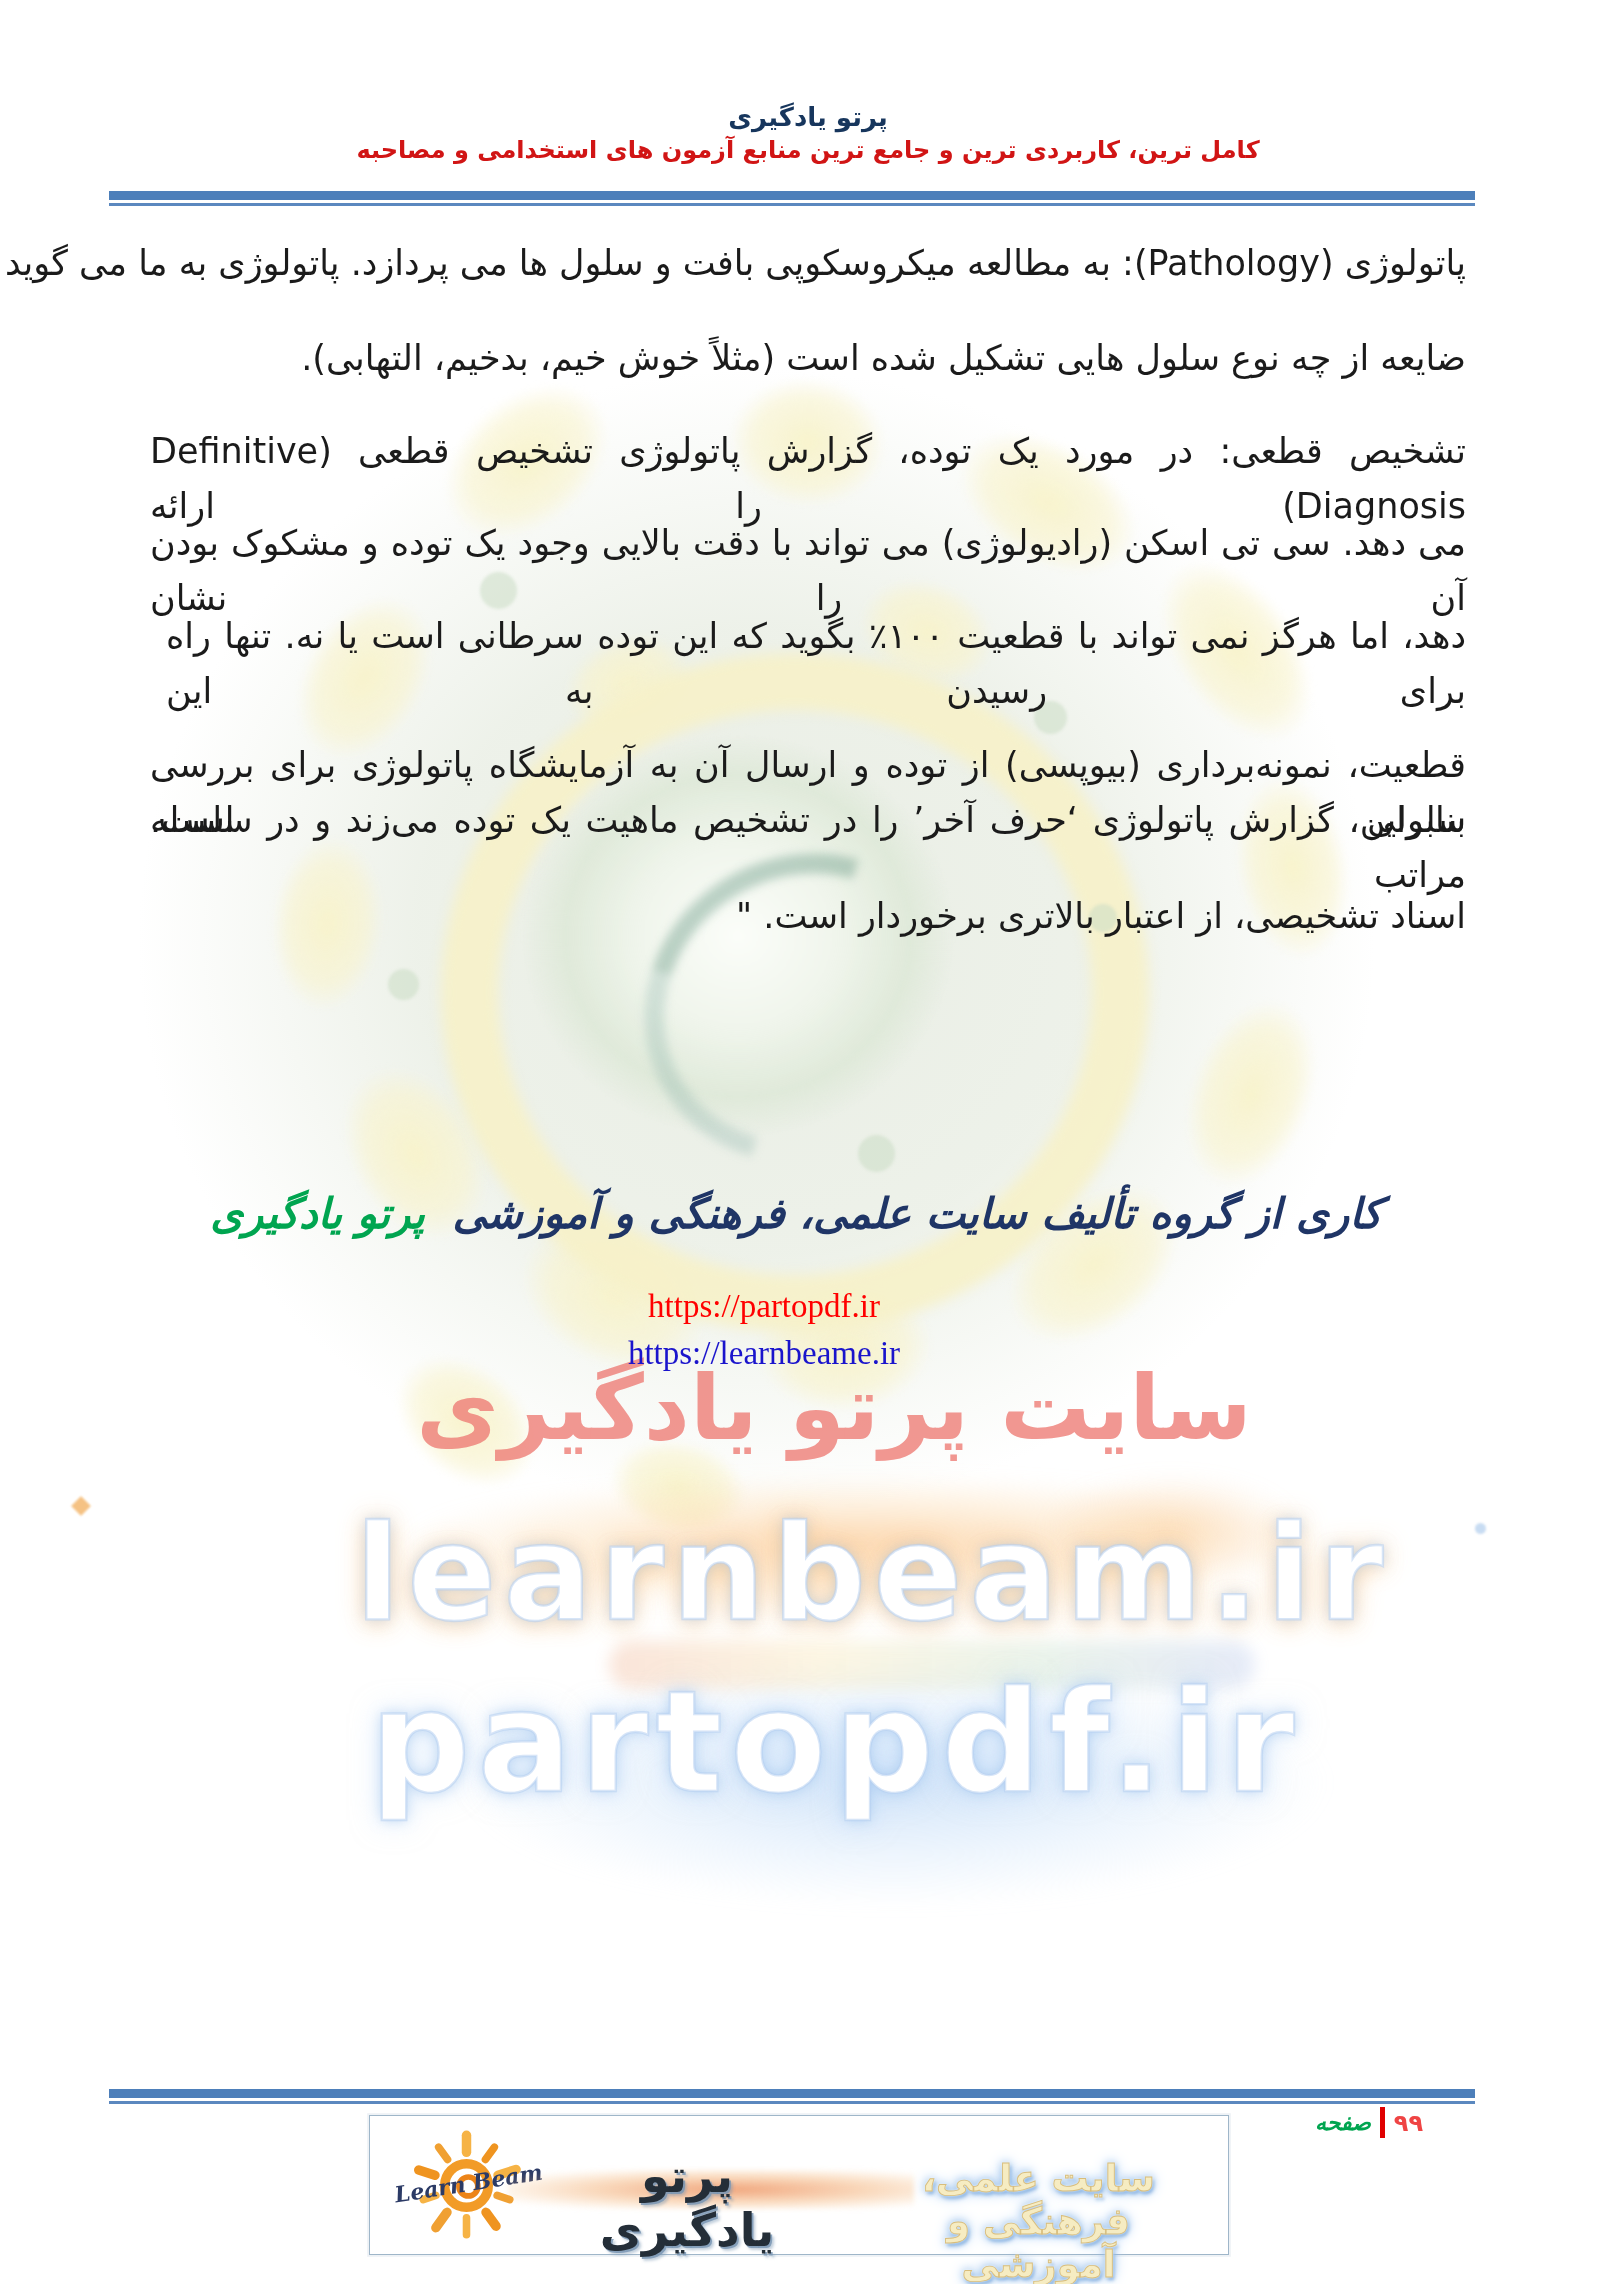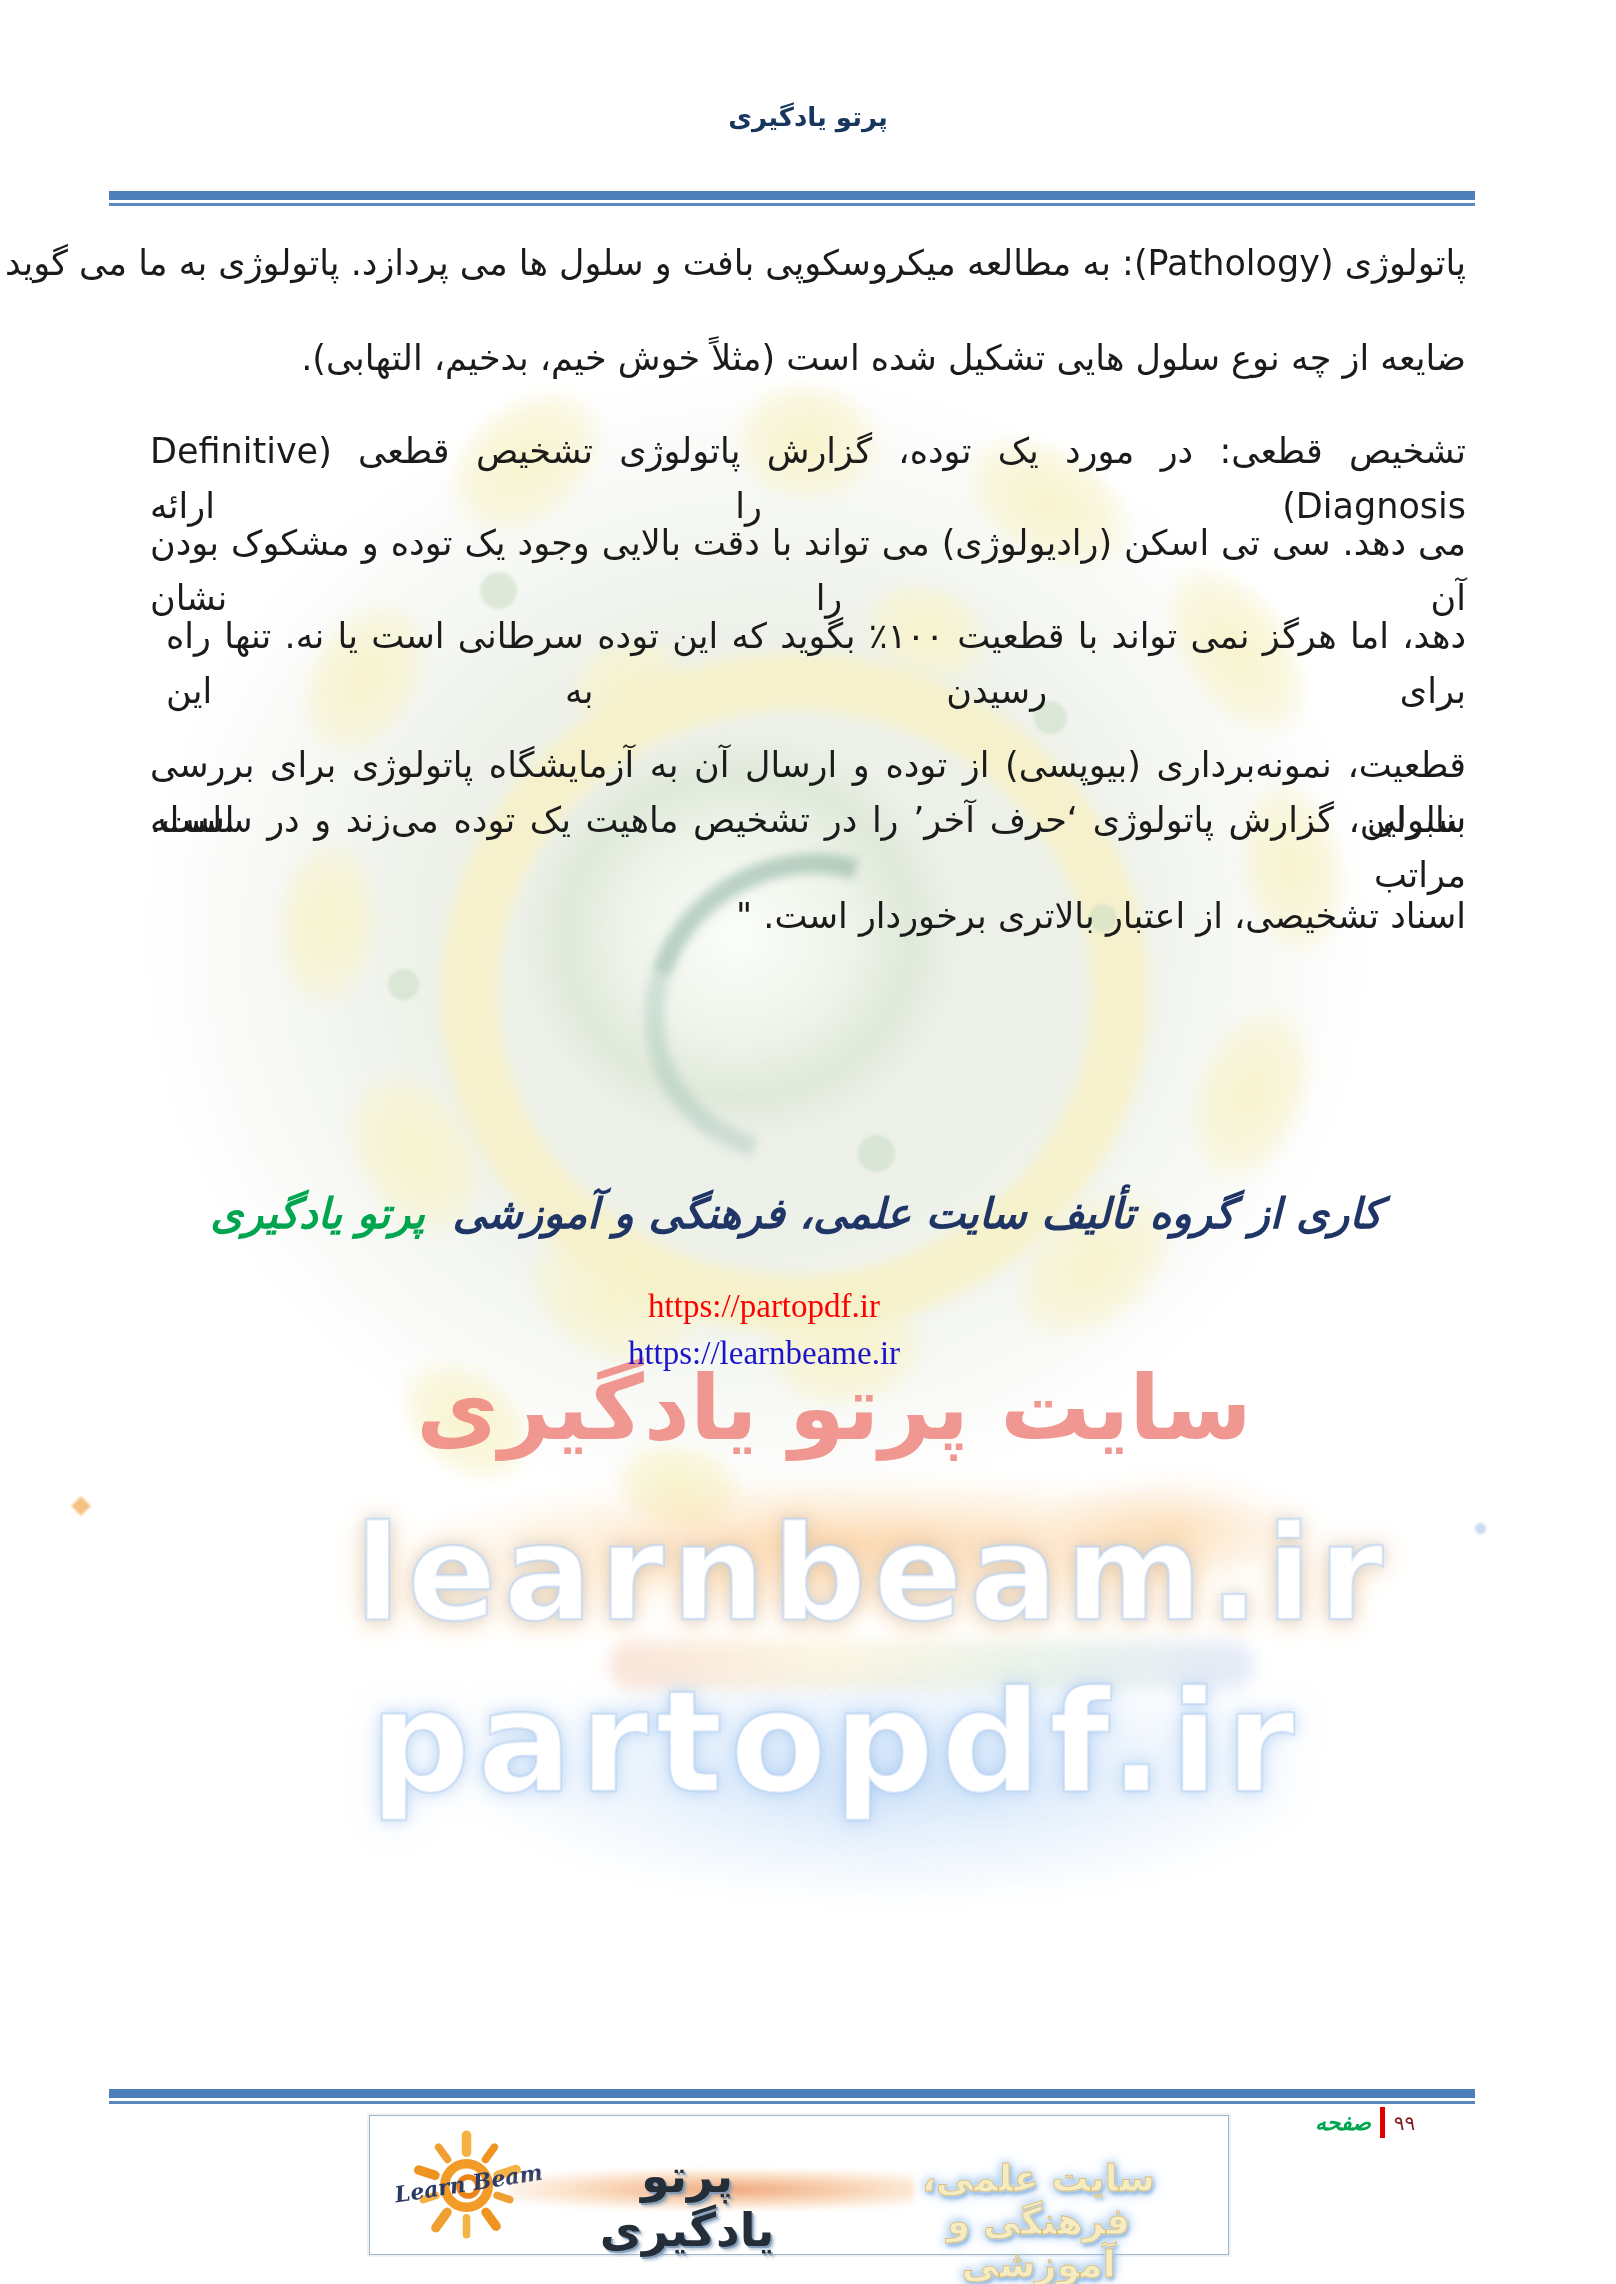--- a/index.html
+++ b/index.html
@@ -65,21 +65,21 @@
   .sig-brand{color:#00a550;margin-right:13px;}
   .url{position:absolute;left:0;right:0;text-align:center;z-index:3;transform:translateX(-44px);
        font-family:"Liberation Serif",serif;font-size:33px;white-space:nowrap;}
   .url-red{top:1288px;color:#ff0000;}
   .url-blue{top:1335px;color:#1a14cc;}
 
   
   .pagenum{position:absolute;left:1315px;top:2107px;z-index:3;display:flex;align-items:center;gap:9.2px;}
   .pg-label{color:#00a550;font-size:22px;font-weight:bold;font-style:italic;}
   .pg-bar{display:inline-block;width:4.6px;height:31px;background:#e00000;}
-  .pg-num{color:#7f1d1d;font-size:20px;font-weight:normal;}
+  .pg-num{color:#ef4444;font-size:24px;font-weight:bold;}
 
   .banner{position:absolute;left:369px;top:2115px;width:858px;height:138px;z-index:3;
           background:#ffffff;border:0.9px solid #9fb6c9;box-shadow:0 0 0 1.8px #eef2f6;}
   .sun{position:absolute;left:33px;top:5.5px;width:127px;height:127px;}
   .sun-script{position:absolute;left:5.5px;top:54px;width:185px;text-align:center;transform:rotate(-9deg);
           font-family:"DejaVu Serif",serif;font-style:italic;font-weight:bold;font-size:22px;color:#2c3b66;}
   .streak{position:absolute;left:138px;top:54px;width:406px;height:39px;filter:blur(2.8px);
           background:radial-gradient(ellipse at 55% 50%,rgba(231,108,40,.6),rgba(240,150,70,.35) 45%,rgba(245,180,110,.16) 70%,rgba(245,180,110,0) 86%);}
   .banner-brand{position:absolute;left:197px;top:33px;width:240px;text-align:center;direction:rtl;
           font-size:46px;font-weight:bold;color:#242e38;
@@ -125,20 +125,21 @@
     <div class="glow ghost-strip"></div>
     <div class="glow spark-orange"></div>
     <div class="glow spark-blue"></div>
   </div>
 
   <div class="wm wm-fa">سایت پرتو یادگیری</div>
   <div class="wm wm-en wm-learnbeam">learnbeam.ir</div>
   <div class="wm wm-en wm-partopdf">partopdf.ir</div>
 
   <div class="hdr-title">پرتو یادگیری</div>
+  <div class="hdr-sub">کامل ترین، کاربردی ترین و جامع ترین منابع آزمون های استخدامی و مصاحبه</div>
   <div class="rule rule-top">
     <div class="thick"></div>
     <div class="thin"></div>
   </div>
 
   <div class="bl bl-end" style="top:236px;">پاتولوژی (Pathology): به مطالعه میکروسکوپی بافت و سلول ها می پردازد. پاتولوژی به ما می گوید که آن</div>
   <div class="bl bl-end" style="top:331px;">ضایعه از چه نوع سلول هایی تشکیل شده است (مثلاً خوش خیم، بدخیم، التهابی).</div>
   <div class="bl bl-just" style="top:424px;">تشخیص قطعی: در مورد یک توده، گزارش پاتولوژی تشخیص قطعی (Definitive Diagnosis) را ارائه</div>
   <div class="bl bl-just" style="top:516px;">می دهد. سی تی اسکن (رادیولوژی) می تواند با دقت بالایی وجود یک توده و مشکوک بودن آن را نشان</div>
   <div class="bl bl-just" style="top:609px;margin-left:16px;">دهد، اما هرگز نمی تواند با قطعیت ۱۰۰٪ بگوید که این توده سرطانی است یا نه. تنها راه برای رسیدن به این</div>

